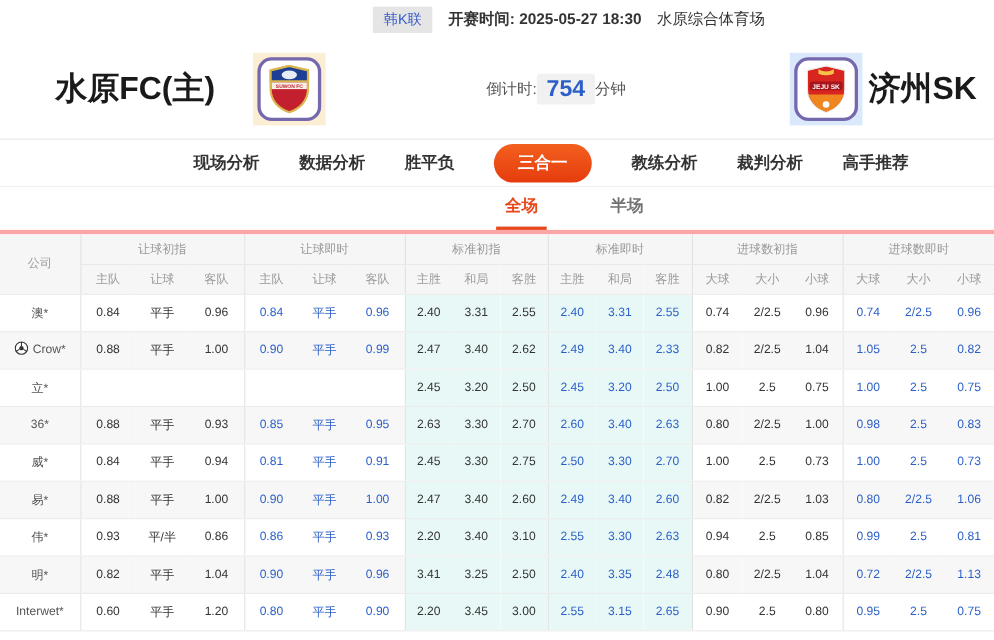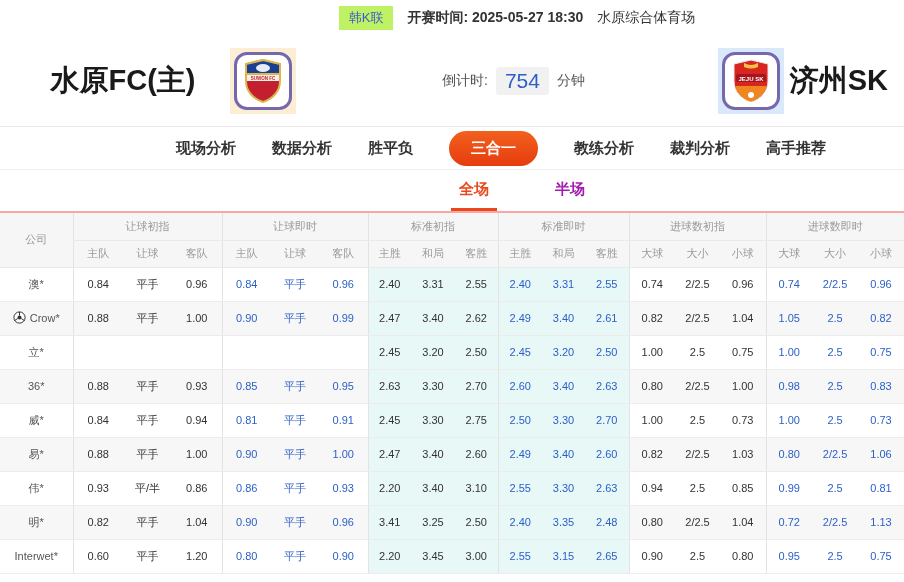--- a/index.html
+++ b/index.html
@@ -3,48 +3,48 @@
 <meta charset="utf-8">
 <style>
   *{margin:0;padding:0;box-sizing:border-box}
   html,body{width:904px;height:582px;overflow:hidden;background:#fff;
     font-family:"Liberation Sans","DejaVu Sans",sans-serif;color:#333}
   .page{width:904px;height:582px;overflow:hidden}
 
   
   .topbar{height:36px;display:flex;align-items:center;justify-content:center;
     gap:14px;font-size:14px;color:#333;padding-left:130px}
-  .league-badge{background:#bef264;color:#3a5ccc;padding:3px 10px;font-size:13px;cursor:pointer}
+  .league-badge{background:#e5e5e5;color:#3a5ccc;padding:3px 10px;font-size:13px;cursor:pointer}
   .kickoff{font-weight:normal}
   .venue{color:#333}
 
   
   .teamrow{height:90px;display:flex;align-items:center;padding:0 16px}
   .team-name{font-size:29px;font-weight:bold;color:#1a1a1a}
   .home-name{width:214px;text-align:center}
   .logo-box{width:66px;height:66px;display:flex;align-items:center;justify-content:center}
   .logo-box.home{background:#fbeed4}
   .logo-box.away{background:#d9e8fa}
   .logo-inner{width:58px;height:58px;border:3px solid #7568ac;border-radius:13px;
     background:#fff;display:flex;align-items:center;justify-content:center}
-  .countdown{margin-left:146px;font-size:14px;color:#555;display:flex;align-items:center;gap:8px;white-space:nowrap}
-  .count-num{font-size:21px;font-weight:normal;color:var(--blue,#1d55c9);background:#f1f1f1;padding:2px 9px;border-radius:3px}
+  .countdown{margin-left:146px;font-size:14px;color:#555;display:flex;align-items:center;white-space:nowrap}
+  .count-num{font-size:21px;font-weight:bold;color:var(--blue,#1d55c9);background:#f1f1f1;padding:2px 9px;border-radius:3px}
   .away-wrap{margin-left:auto;display:flex;align-items:center;gap:6px}
 
   
   .nav{height:44px;border-top:1px solid #e9e9e9;border-bottom:1px solid #f0f0f0;
     display:flex;align-items:center;justify-content:center;gap:36px;padding-left:98px}
   .nav-item{font-size:15px;font-weight:bold;color:#333;cursor:pointer;white-space:nowrap}
   .nav-item.active{background:linear-gradient(180deg,#f2601e,#e63c0e);color:#fff;
     padding:8px 22px;border-radius:19px}
 
   
   .subtabs{height:43px;display:flex;align-items:flex-end;justify-content:center;
-    gap:50px;border-bottom:2px solid #fca5a5;padding-left:140px}
-  .subtab{font-size:15px;font-weight:bold;color:#a21caf;padding:0 8px 12px;cursor:pointer}
+    gap:50px;border-bottom:4px solid #fca5a5;padding-left:140px}
+  .subtab{font-size:15px;font-weight:bold;color:#737373;padding:0 8px 12px;cursor:pointer}
   .subtab.active{color:var(--accent,#e8481c);padding-bottom:9px;border-bottom:3px solid var(--accent,#e8481c)}
 
   
   table{width:904px;border-collapse:collapse;table-layout:fixed;font-size:11px}
   th{background:#f6f6f6;color:#999;font-weight:normal;height:27px;border-bottom:1px solid #e9e9e9}
   td{height:34px;text-align:center;color:#333;border-bottom:1px solid #ececec;overflow:hidden;white-space:nowrap}
   tr.stripe td{background:#f7f7f7}
   td.cyan,tr.stripe td.cyan{background:var(--cyan,#e8f8f7)}
   td.live{color:var(--blue,#2f63c8)}
   td.company{color:#555}
@@ -197,21 +197,21 @@
           <td class="">平手</td>
           <td class="">1.00</td>
           <td class="grp live">0.90</td>
           <td class="live">平手</td>
           <td class="live">0.99</td>
           <td class="grp cyan">2.47</td>
           <td class="cyan">3.40</td>
           <td class="cyan">2.62</td>
           <td class="grp cyan live">2.49</td>
           <td class="cyan live">3.40</td>
-          <td class="cyan live">2.61</td>
+          <td class="cyan live">2.33</td>
           <td class="grp">0.82</td>
           <td class="">2/2.5</td>
           <td class="">1.04</td>
           <td class="grp live">1.05</td>
           <td class="live">2.5</td>
           <td class="live">0.82</td>
         </tr>
         <tr>
           <td class="company"><span>立*</span></td>
           <td class="grp"></td>

